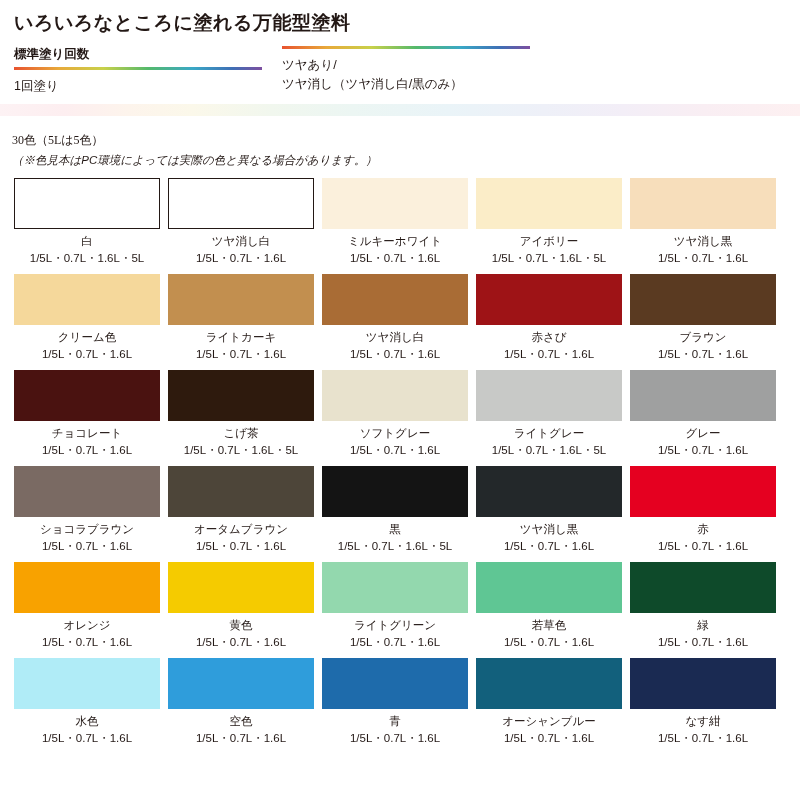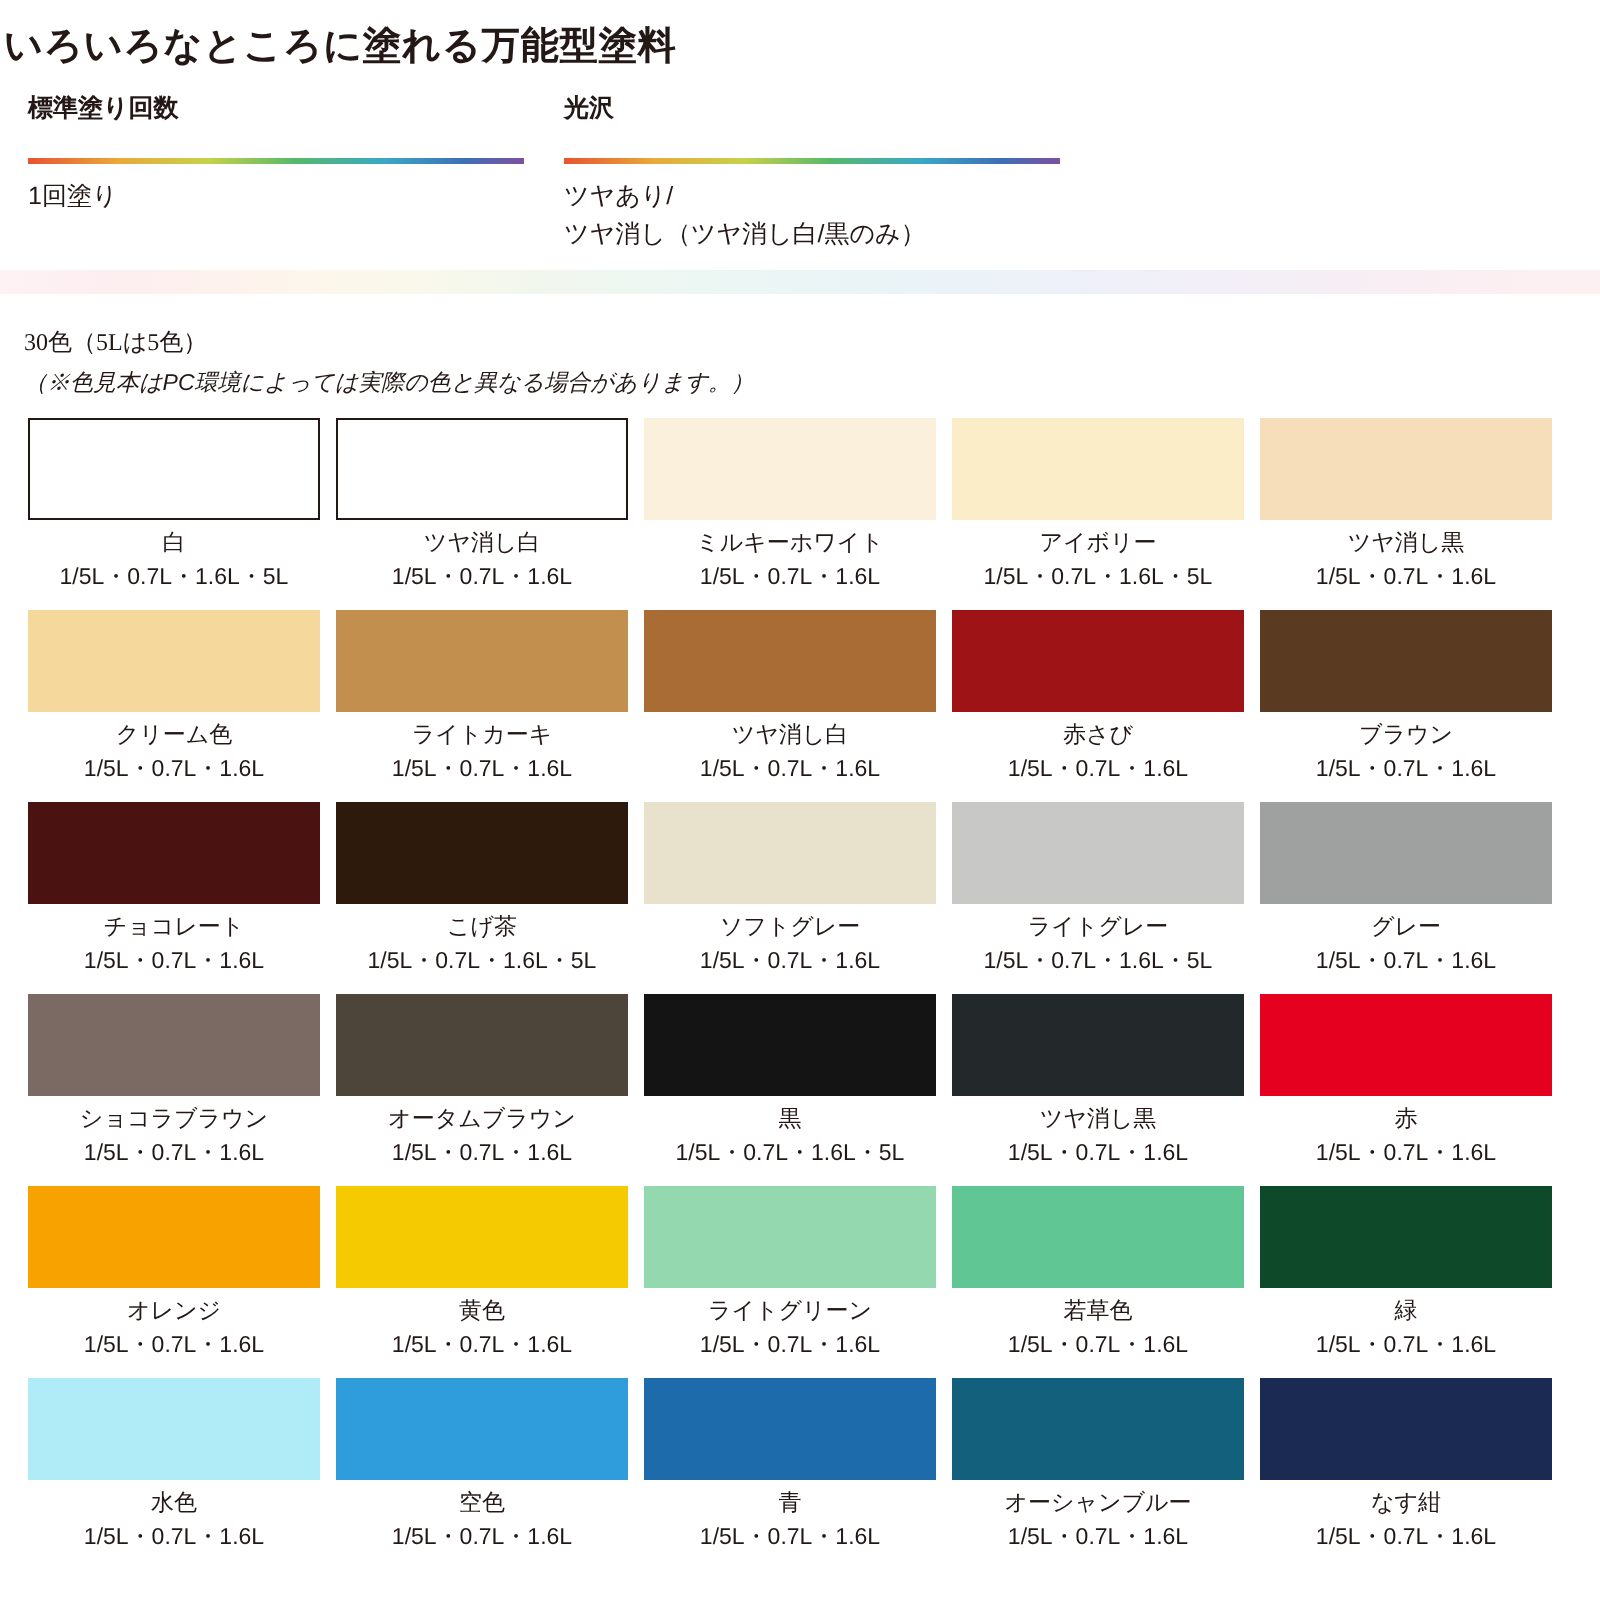--- a/index.html
+++ b/index.html
@@ -18,41 +18,41 @@
     position: relative;
     width: 800px;
     height: 800px;
     box-sizing: border-box;
     padding: 0;
   }
   .title {
     font-size: 19px;
     font-weight: bold;
     letter-spacing: 0.5px;
-    padding: 10px 0 4px 2px;
+    padding: 10px 0 4px 14px;
     color: #231815;
   }
 
   
   .specs {
     display: flex;
     padding: 6px 14px 0 14px;
     box-sizing: border-box;
     width: 800px;
   }
   .spec {
     box-sizing: border-box;
   }
   .spec-1 { width: 268px; }
   .spec-2 { width: 262px; }
   .spec-3 { width: 242px; }
   .spec-label {
     font-size: 12.5px;
     font-weight: bold;
-    padding-bottom: 16px;
+    padding-bottom: 4px;
     color: #231815;
   }
   .spec-rule {
     height: 3px;
     width: 248px;
     margin-bottom: 7px;
   }
   .spec-1 .spec-rule {
     background: linear-gradient(to right, #e8532f 0%, #e8a93a 18%, #c8d14a 36%, #54b96b 54%, #3aa8c6 72%, #3f6fb5 88%, #7d4fa0 100%);
   }
@@ -140,21 +140,20 @@
 
   <div class="title">いろいろなところに塗れる万能型塗料</div>
 
   <div class="specs">
     <div class="spec spec-1">
       <div class="spec-label">標準塗り回数</div>
       <div class="spec-rule"></div>
       <div class="spec-value">1回塗り</div>
     </div>
     <div class="spec spec-2">
-      <div class="spec-label">光沢</div>
       <div class="spec-rule"></div>
       <div class="spec-value">ツヤあり/
 ツヤ消し（ツヤ消し白/黒のみ）</div>
     </div>
   </div>
 
   <div class="rainbow-band"></div>
 
   <div class="count-line">30色（5Lは5色）</div>
   <div class="note-line">（※色見本はPC環境によっては実際の色と異なる場合があります。）</div>

